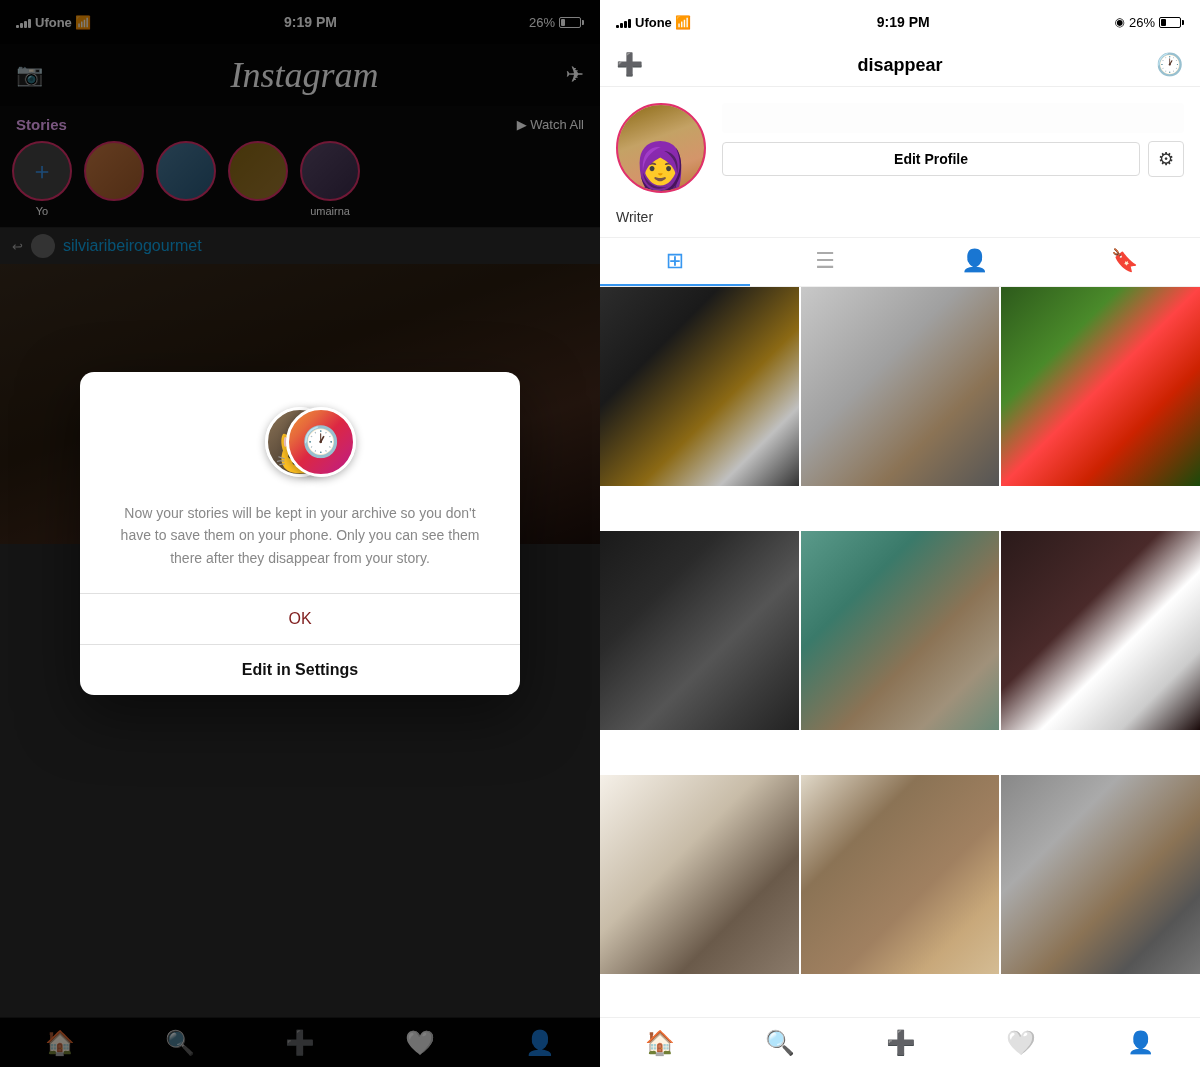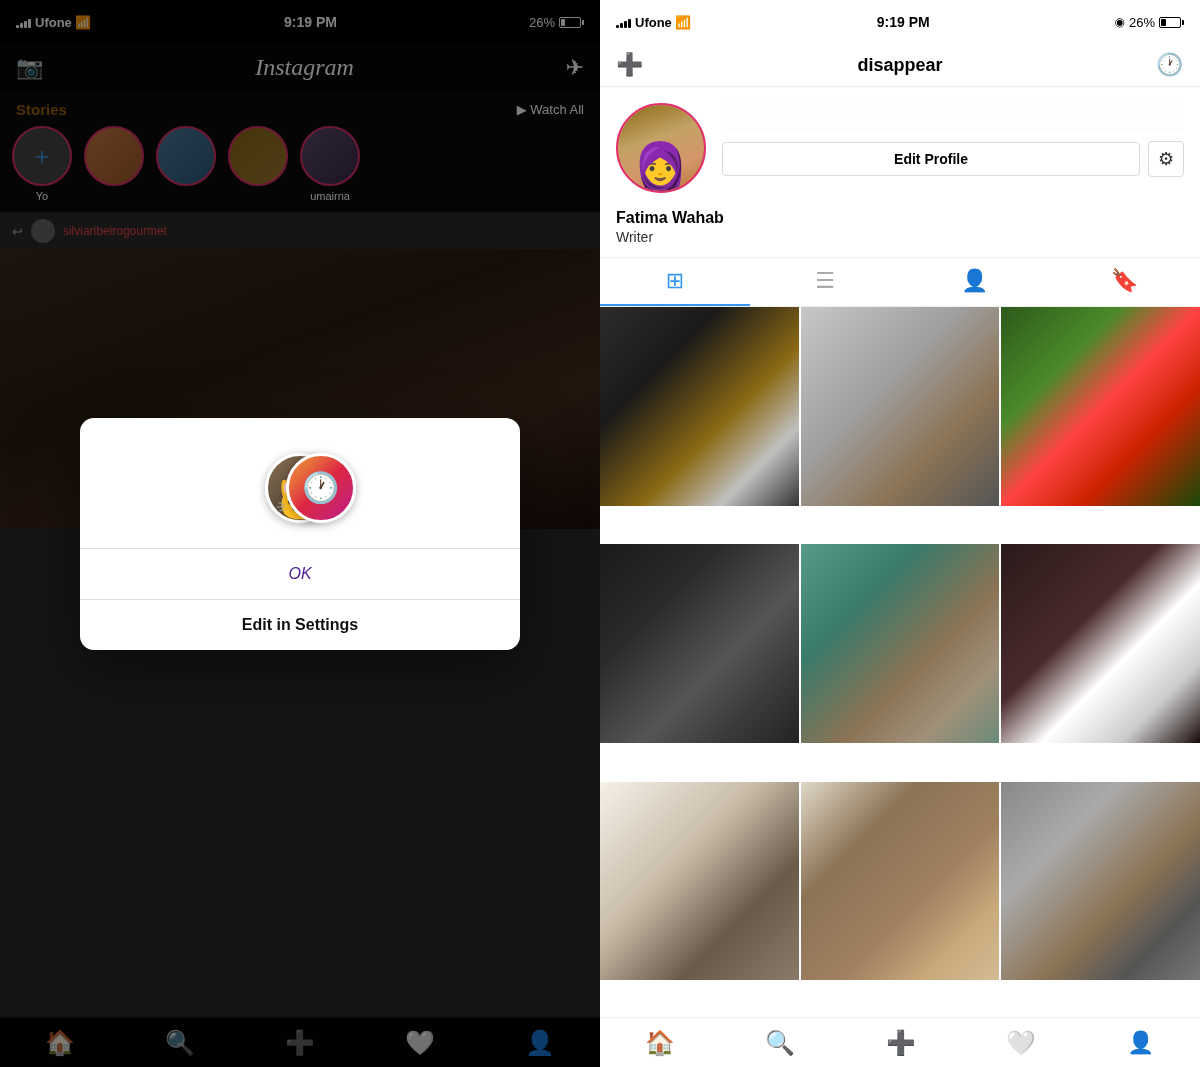--- a/index.html
+++ b/index.html
@@ -57,21 +57,21 @@
       display: flex;
       justify-content: space-between;
       align-items: center;
       padding: 10px 16px;
       background: rgba(0,0,0,0.7);
     }
 
     .insta-logo {
       font-family: Georgia, serif;
       font-style: italic;
-      font-size: 24px;
+      font-size: 36px;
       color: white;
     }
 
     .header-icon {
       color: white;
       font-size: 22px;
     }
 
     .stories-bar {
       background: rgba(0,0,0,0.6);
@@ -80,21 +80,21 @@
     }
 
     .stories-header {
       display: flex;
       justify-content: space-between;
       align-items: center;
       padding: 0 16px 8px;
     }
 
     .stories-title {
-      color: #a16207;
+      color: #f0abfc;
       font-size: 15px;
       font-weight: 600;
       text-align: center;
     }
 
     .watch-all {
       color: white;
       font-size: 13px;
     }
 
@@ -152,22 +152,22 @@
     }
 
     .repost-avatar {
       width: 24px;
       height: 24px;
       border-radius: 50%;
       background: #666;
     }
 
     .repost-text {
-      color: #ef4444;
-      font-size: 12px;
+      color: #0ea5e9;
+      font-size: 16px;
     }
 
     
     .modal-overlay {
       position: absolute;
       top: 0;
       left: 0;
       width: 100%;
       height: 100%;
       background: rgba(0,0,0,0.5);
@@ -256,23 +256,22 @@
       width: 100%;
       padding: 16px;
       background: none;
       border: none;
       font-size: 16px;
       cursor: pointer;
       text-align: center;
     }
 
     .modal-btn-ok {
-      color: #4c1d95;
+      color: #7f1d1d;
       font-weight: 400;
-      font-style: italic;
     }
 
     .modal-btn-settings {
       color: #111;
       font-weight: 600;
     }
 
     
     .left-bottom-nav {
       height: 50px;
@@ -654,20 +653,21 @@
         <div class="modal-icons">
           <div style="position:relative;width:160px;height:80px;display:flex;align-items:center;justify-content:center;">
             <div class="modal-icon-profile">
               <span style="font-size:40px;margin-bottom:-4px;">🐱</span>
             </div>
             <div class="modal-icon-archive">
               <span style="font-size:30px;">🕐</span>
             </div>
           </div>
         </div>
+        <div class="modal-desc">Now your stories will be kept in your archive so you don't have to save them on your phone. Only you can see them there after they disappear from your story.</div>
       </div>
       <div class="modal-divider"></div>
       <button class="modal-btn modal-btn-ok">OK</button>
       <div class="modal-divider"></div>
       <button class="modal-btn modal-btn-settings">Edit in Settings</button>
     </div>
   </div>
 
   <div class="left-bottom-nav">
     <span class="nav-icon">🏠</span>
@@ -727,21 +727,20 @@
       <div class="edit-settings-row">
         <button class="edit-profile-btn">Edit Profile</button>
         <div class="settings-btn">
           <span>⚙</span>
         </div>
       </div>
     </div>
   </div>
 
   <div class="profile-name-section">
-    <div class="profile-full-name">Fatima Wahab</div>
     <div class="profile-bio">Writer</div>
   </div>
 
   <div class="profile-tabs">
     <div class="profile-tab active">
       <span class="tab-icon">⊞</span>
     </div>
     <div class="profile-tab">
       <span class="tab-icon">☰</span>
     </div>

